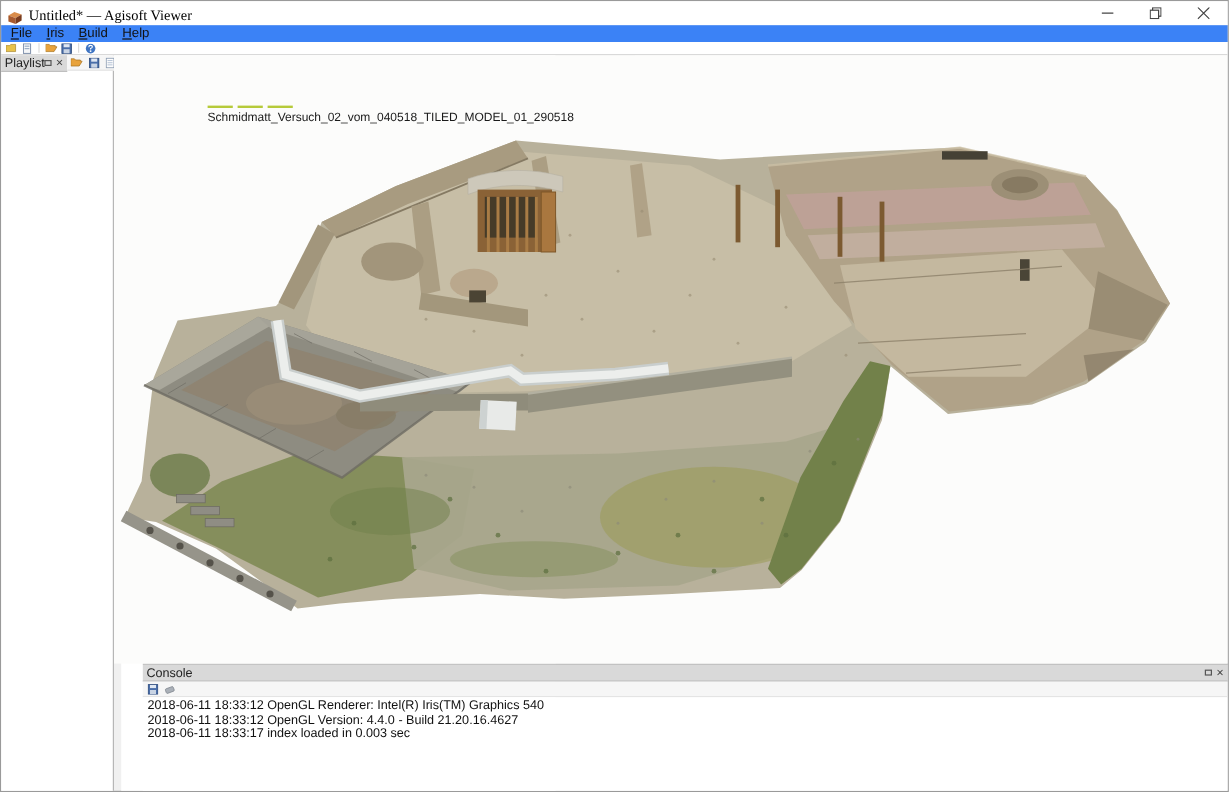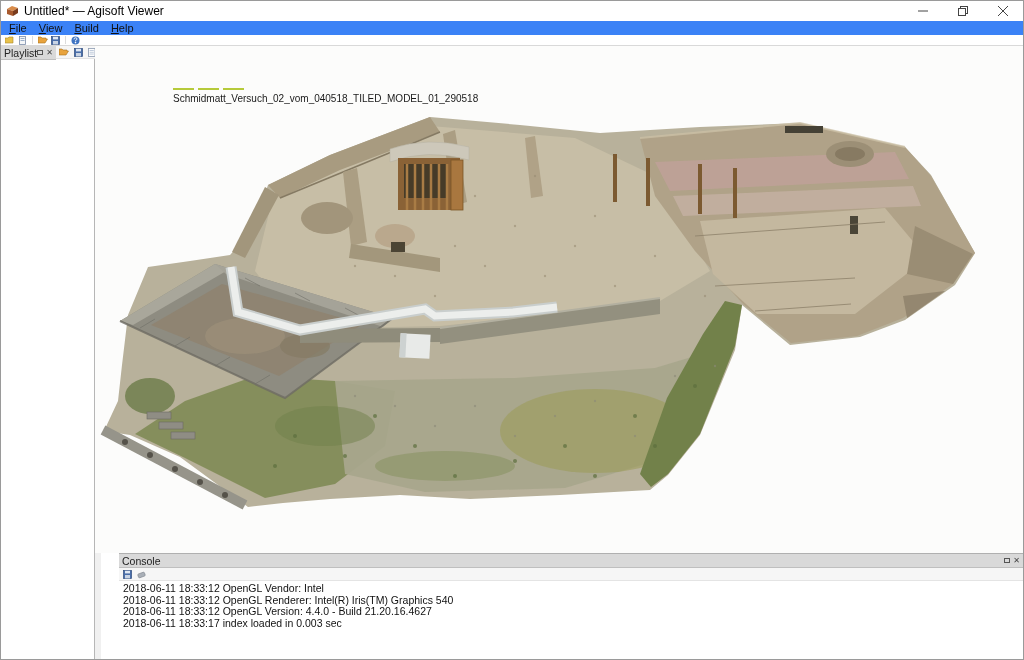--- a/index.html
+++ b/index.html
@@ -5,21 +5,21 @@
   * { box-sizing: border-box; }
   html,body { margin:0; padding:0; }
   body {
     width:1024px; height:660px; overflow:hidden;
     font-family:"Liberation Sans", sans-serif; font-size:11px; color:#1a1a1a;
     background:#ffffff;
   }
   .window { position:relative; width:1024px; height:660px; border:1px solid #9a9a9a; background:#f0f0f0; display:flex; flex-direction:column; }
 
   
-  .titlebar { height:20px; background:#ffffff; display:flex; align-items:center; padding-left:5px; flex:0 0 auto; }
+  .titlebar { height:20px; background:#ffffff; display:flex; align-items:flex-end; padding-left:5px; flex:0 0 auto;font-family:Liberation Serif, serif; }
   .app-icon { width:13px; height:12px; margin-right:5px; flex:0 0 auto; }
   .title-text { font-size:12px; color:#000; white-space:nowrap; }
   .win-controls { margin-left:auto; display:flex; height:20px; }
   .win-btn { width:40px; height:20px; display:flex; align-items:center; justify-content:center; }
   .win-btn svg { display:block; }
 
   
   .menubar { height:14px; background:#3b82f6; display:flex; align-items:flex-end; padding-left:2px; flex:0 0 auto; }
   .menu-item { display:inline-block; padding:0 6px; font-size:11px; line-height:13px; color:#111; }
   .menu-item::first-letter { text-decoration:underline; }
@@ -107,21 +107,21 @@
       <div class="win-btn">
         <svg width="10" height="10" viewBox="0 0 10 10">
             <path d="M0,0 L10,10 M10,0 L0,10" stroke="#444" stroke-width="1"></path>
           </svg>
       </div>
     </div>
   </div>
 
   <div class="menubar">
     <span class="menu-item">File</span>
-    <span class="menu-item">View</span>
+    <span class="menu-item">Iris</span>
     <span class="menu-item">Build</span>
     <span class="menu-item">Help</span>
   </div>
 
   <div class="toolbar">
     <span class="tb-icon">
       <svg width="9" height="8" viewBox="0 0 9 8">
           <path d="M0,2 L3,2 L4,1 L8,1 L8,7 L0,7 Z" fill="#e8c24a" stroke="#a8872c" stroke-width="0.6"></path>
         </svg>
     </span>
@@ -410,21 +410,20 @@
                 <rect x="2" y="5" width="5" height="3.4" fill="#c9d4e4"></rect>
               </svg>
           </span>
           <span class="tb-icon">
             <svg width="9" height="9" viewBox="0 0 9 9">
                 <rect x="1" y="3" width="7" height="4" rx="1" fill="#aab0b8" stroke="#7d848d" stroke-width="0.6" transform="rotate(-20 4.5 5)"></rect>
               </svg>
           </span>
         </div>
         <div class="console-log">
-          <div class="console-line">2018-06-11 18:33:12 OpenGL Vendor: Intel</div>
           <div class="console-line">2018-06-11 18:33:12 OpenGL Renderer: Intel(R) Iris(TM) Graphics 540</div>
           <div class="console-line">2018-06-11 18:33:12 OpenGL Version: 4.4.0 - Build 21.20.16.4627</div>
           <div class="console-line">2018-06-11 18:33:17 index loaded in 0.003 sec</div>
         </div>
       </div>
 
     </div>
   </div>
 </div>
 

